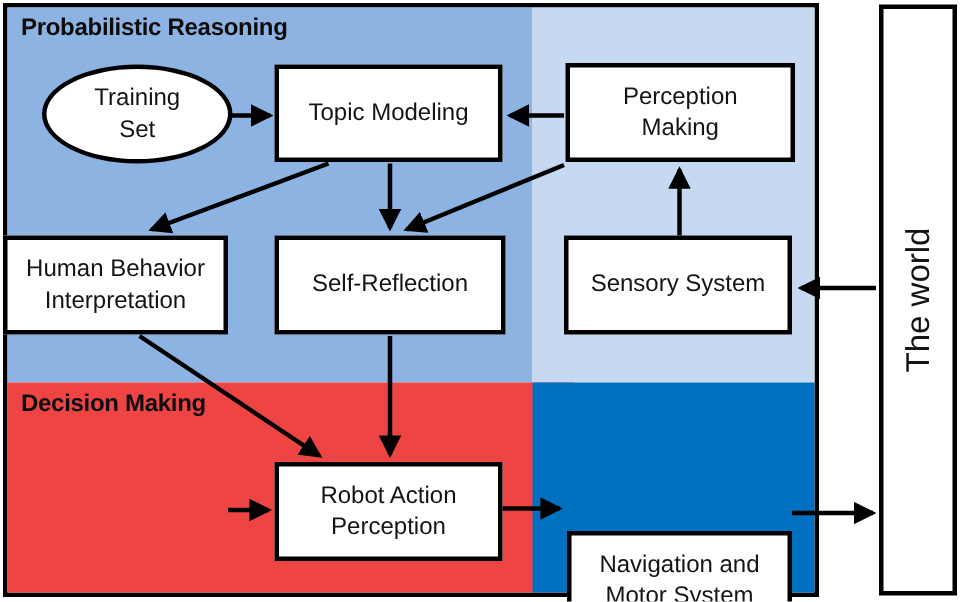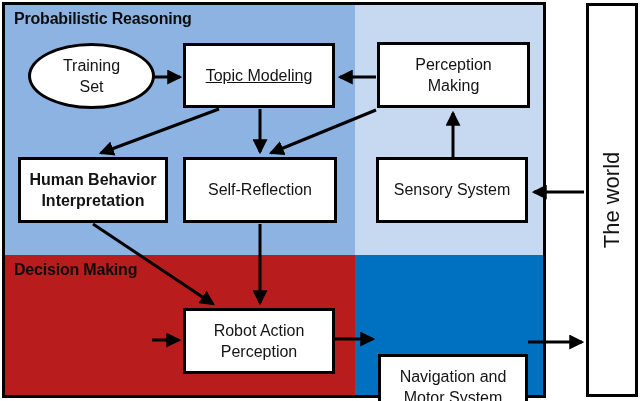--- a/index.html
+++ b/index.html
@@ -18,23 +18,23 @@
   .label-pr{left:9px;top:5px;}
   .label-dm{left:9px;top:6px;}
 
   
   .node{position:absolute;box-sizing:border-box;background:#fff;border:3px solid #000;
         display:flex;align-items:center;justify-content:center;text-align:center;
         font-size:16px;line-height:1.32;color:#141414;}
   .node span{white-space:pre-line;}
   .ellipse{border-radius:50%;text-align:center;}
 
-  #n-topic      {left:183px;top:43px; width:152px;height:65px;text-decoration:underline;}
+  #n-topic      {left:183px;top:43px; width:152px;height:65px;}
   #n-perception {left:377px;top:42px; width:153px;height:66px;}
-  #n-hbi        {left:18px; top:157px;width:150px;height:66px;font-weight:bold;}
+  #n-hbi        {left:2px; top:157px;width:150px;height:66px;}
   #n-selfref    {left:183px;top:157px;width:154px;height:66px;}
   #n-sensory    {left:376px;top:157px;width:152px;height:66px;}
   #n-ras        {left:183px;top:308px;width:152px;height:66px;}
   #n-nav        {left:378px;top:307px;width:150px;height:66px;margin-top:47px;}
   #n-training   {left:28px; top:43px; width:127px;height:66px;}
   #n-risk       {left:28px; top:308px;width:127px;height:64px;}
 
   
   #world{position:absolute;left:586px;top:3px;width:52px;height:394px;box-sizing:border-box;
          background:#fff;border:3px solid #000;display:flex;align-items:center;justify-content:center;}
@@ -47,21 +47,21 @@
 </head>
 <body>
 
 <div id="root">
 
   <div id="diagram">
     <div class="quad quad-tl" style="background: rgb(141, 179, 226);">
       <div class="region-label label-pr">Probabilistic Reasoning</div>
     </div>
     <div class="quad quad-tr" style="background: rgb(198, 217, 240);"></div>
-    <div class="quad quad-bl" style="background: #b91c1c; padding-left: 28px;">
+    <div class="quad quad-bl" style="background: #ef4444; padding-left: 28px;">
       <div class="region-label label-dm">Decision Making</div>
     </div>
     <div class="quad quad-br" style="background: rgb(0, 112, 192);"></div>
   </div>
 
   <div class="node ellipse" id="n-training">
     <span>Training
 Set</span>
   </div>
   <div class="node" id="n-topic">

